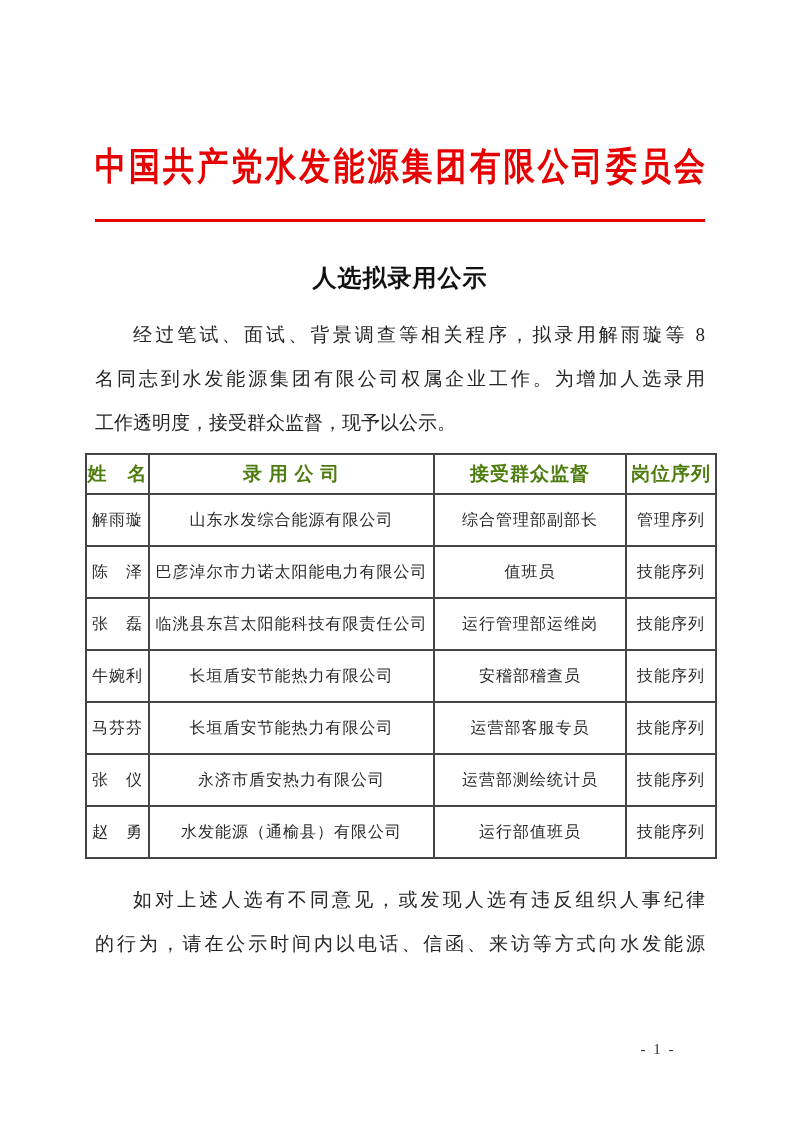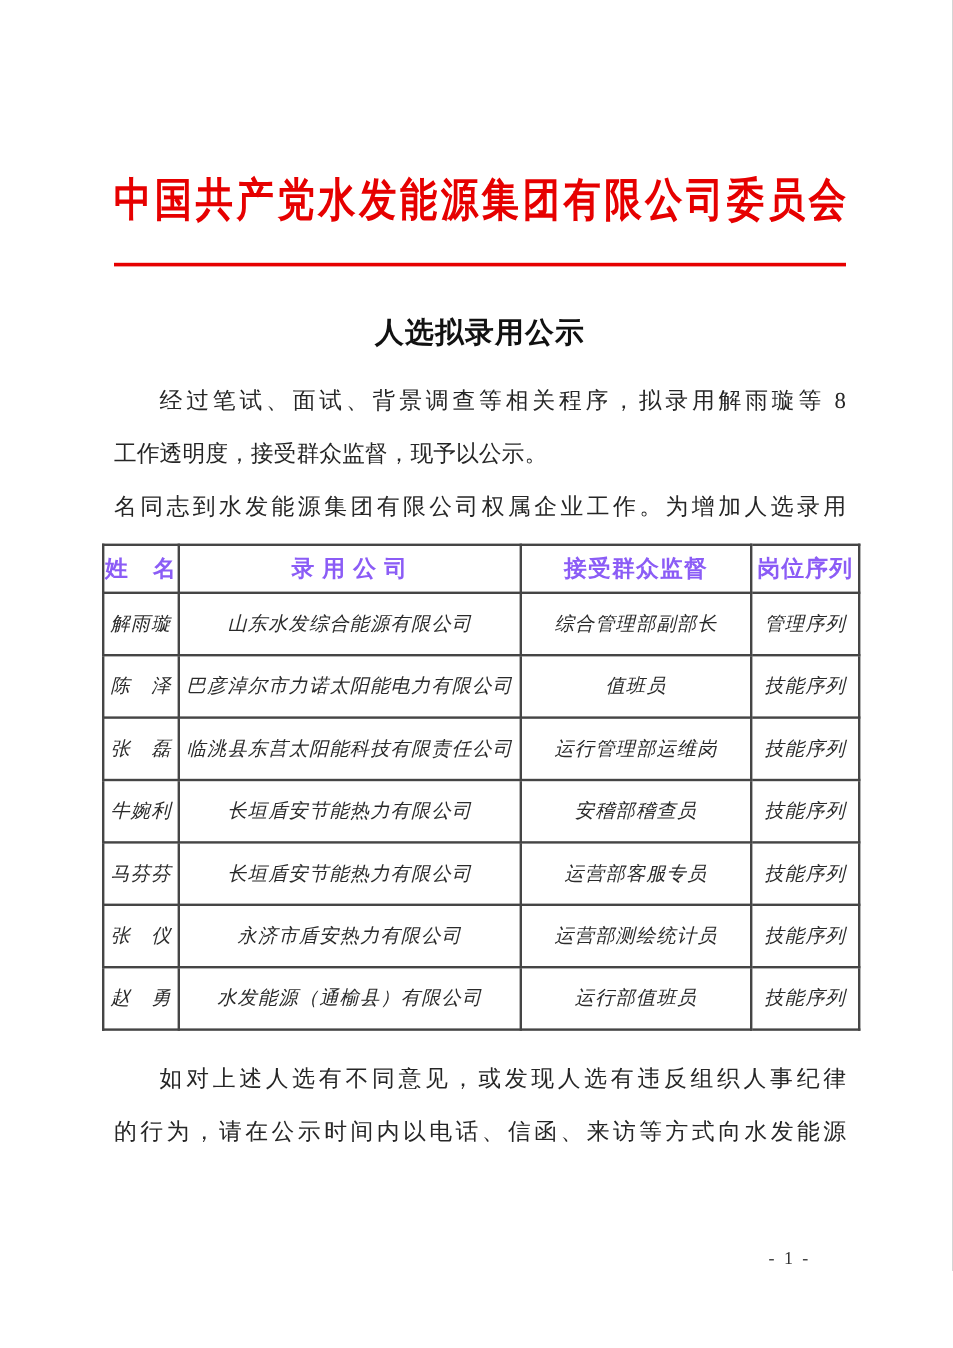--- a/index.html
+++ b/index.html
@@ -70,30 +70,29 @@
     border: 2px solid #454545;
     text-align: center;
     vertical-align: middle;
     overflow: hidden;
     white-space: nowrap;
   }
   .hire-table th {
     height: 40px;
     font-size: 19px;
     font-weight: bold;
-    color: #8b5cf6;
+    color: #4d7c0f;
     letter-spacing: 1px;
   }
   .hire-table td {
     height: 52px;
     font-size: 16px;
     font-weight: normal;
     color: #2a2a2a;
     letter-spacing: 1px;
-    font-style: italic;
   }
   .page-number {
     position: absolute;
     top: 1041px;
     left: 633px;
     width: 50px;
     text-align: center;
     font-size: 15px;
     letter-spacing: 2px;
     color: #333333;
@@ -106,22 +105,22 @@
   <div class="content">
 
     <div class="org-title">中国共产党水发能源集团有限公司委员会</div>
 
     <hr class="red-line">
 
     <div class="doc-title">人选拟录用公示</div>
 
     <div class="para intro">
       <div class="line first">经过笔试、面试、背景调查等相关程序，拟录用解雨璇等 8</div>
+      <div class="line">名同志到水发能源集团有限公司权属企业工作。为增加人选录用</div>
       <div class="line last">工作透明度，接受群众监督，现予以公示。</div>
-      <div class="line">名同志到水发能源集团有限公司权属企业工作。为增加人选录用</div>
     </div>
 
     <table class="hire-table">
       <colgroup>
         <col style="width:63px">
         <col style="width:285px">
         <col style="width:192px">
         <col style="width:90px">
       </colgroup>
       <thead>

